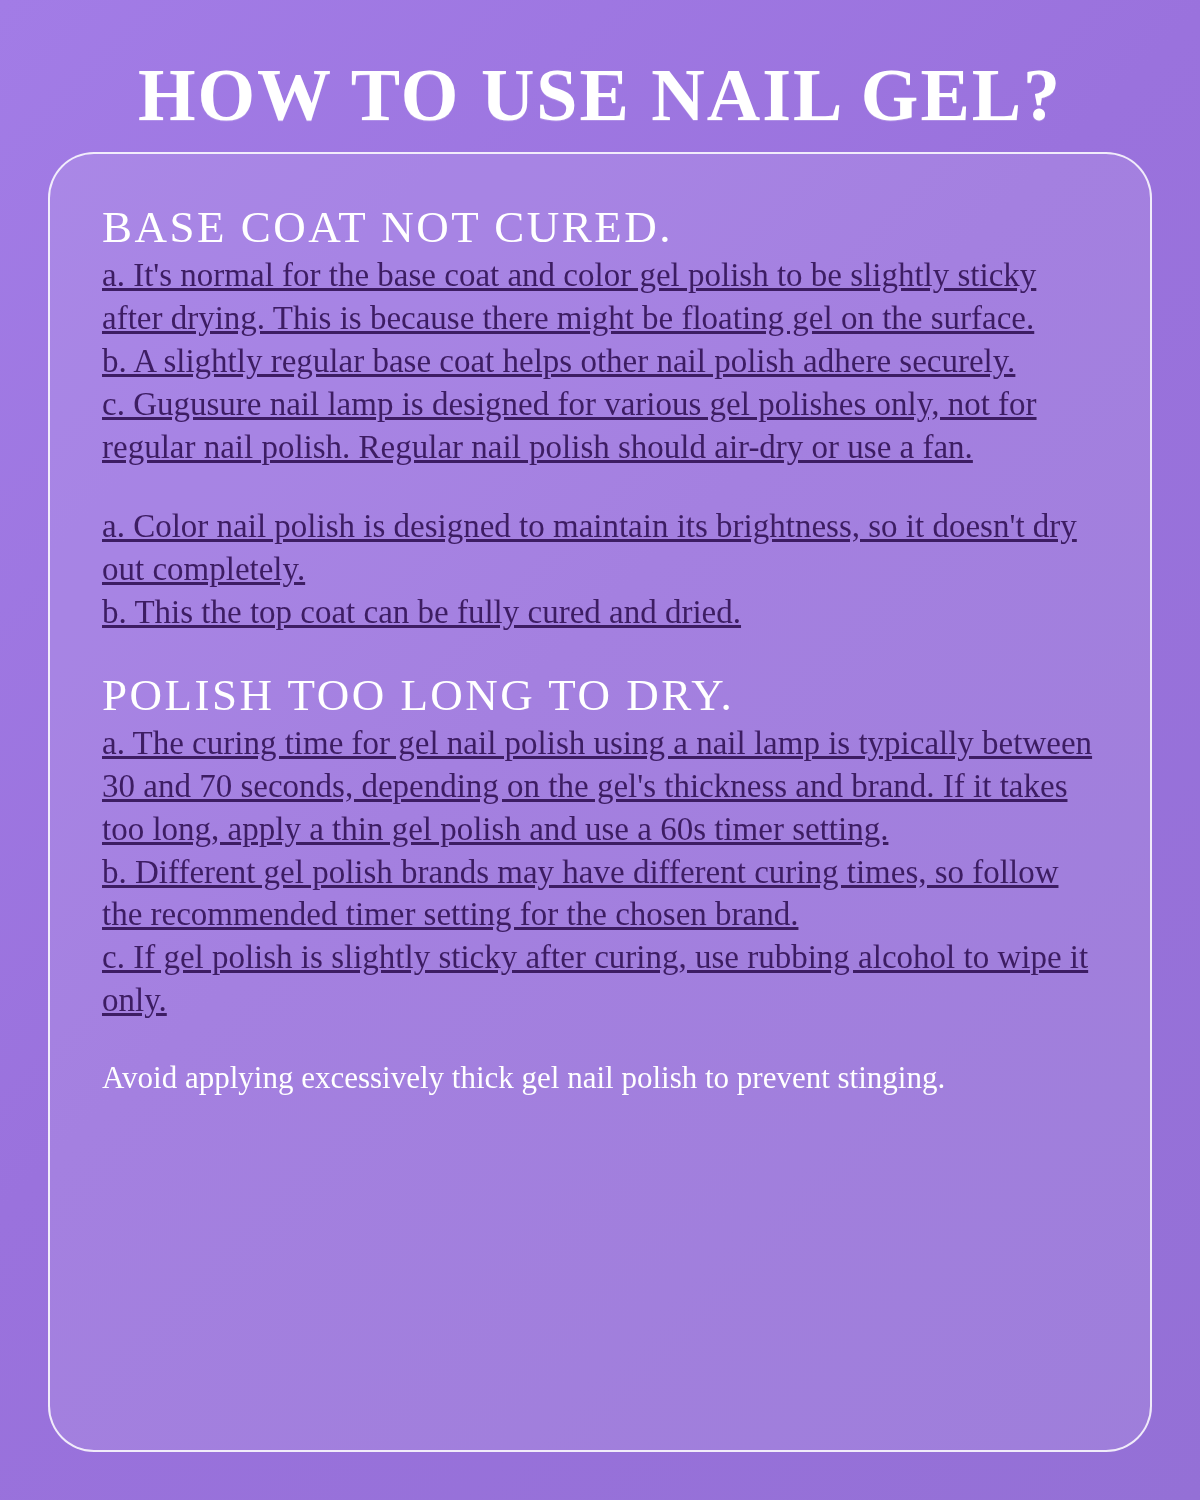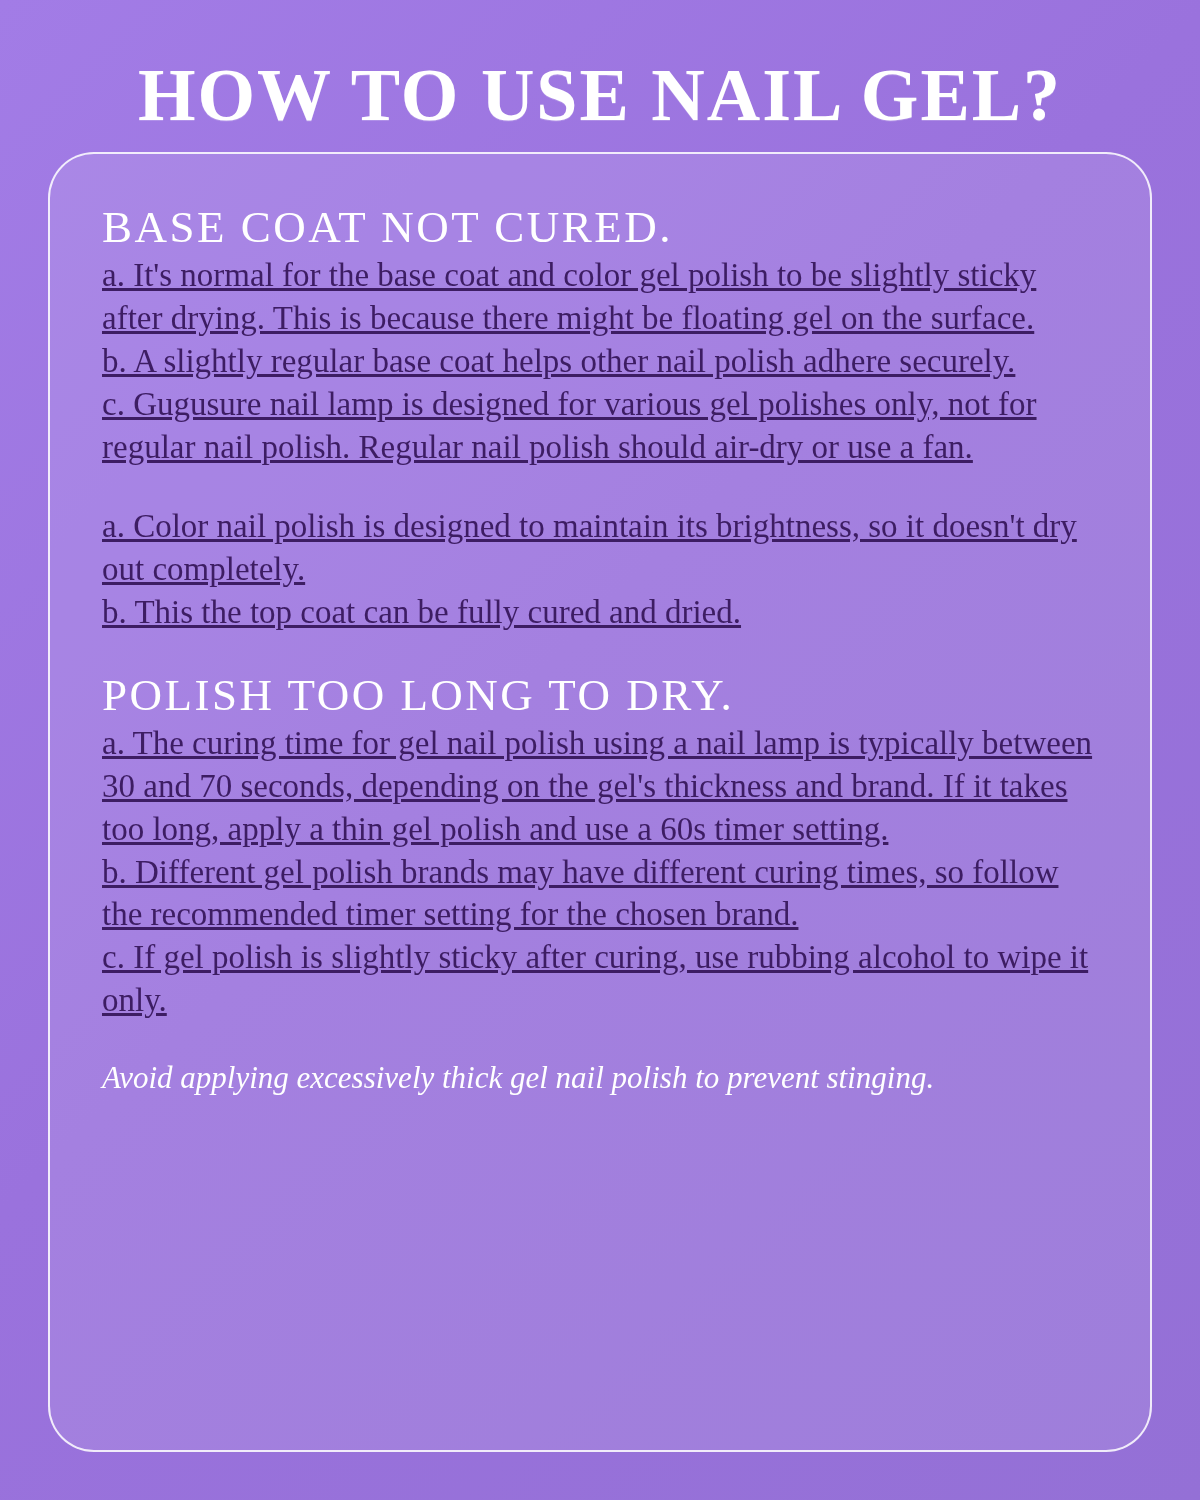--- a/index.html
+++ b/index.html
@@ -68,21 +68,20 @@
     text-decoration: underline;
   }
   .section-body p {
     margin: 0;
   }
   .note {
     color: #ffffff;
     font-size: 31px;
     line-height: 1.32;
     margin: 0;
-    font-style: italic;
   }
   .note p { margin: 0; }
   .spacer-note { margin-top: 30px; }
 </style>
 </head>
 <body>
 
 <div class="page">
 
   <h1 class="title">HOW TO USE NAIL GEL?</h1>

